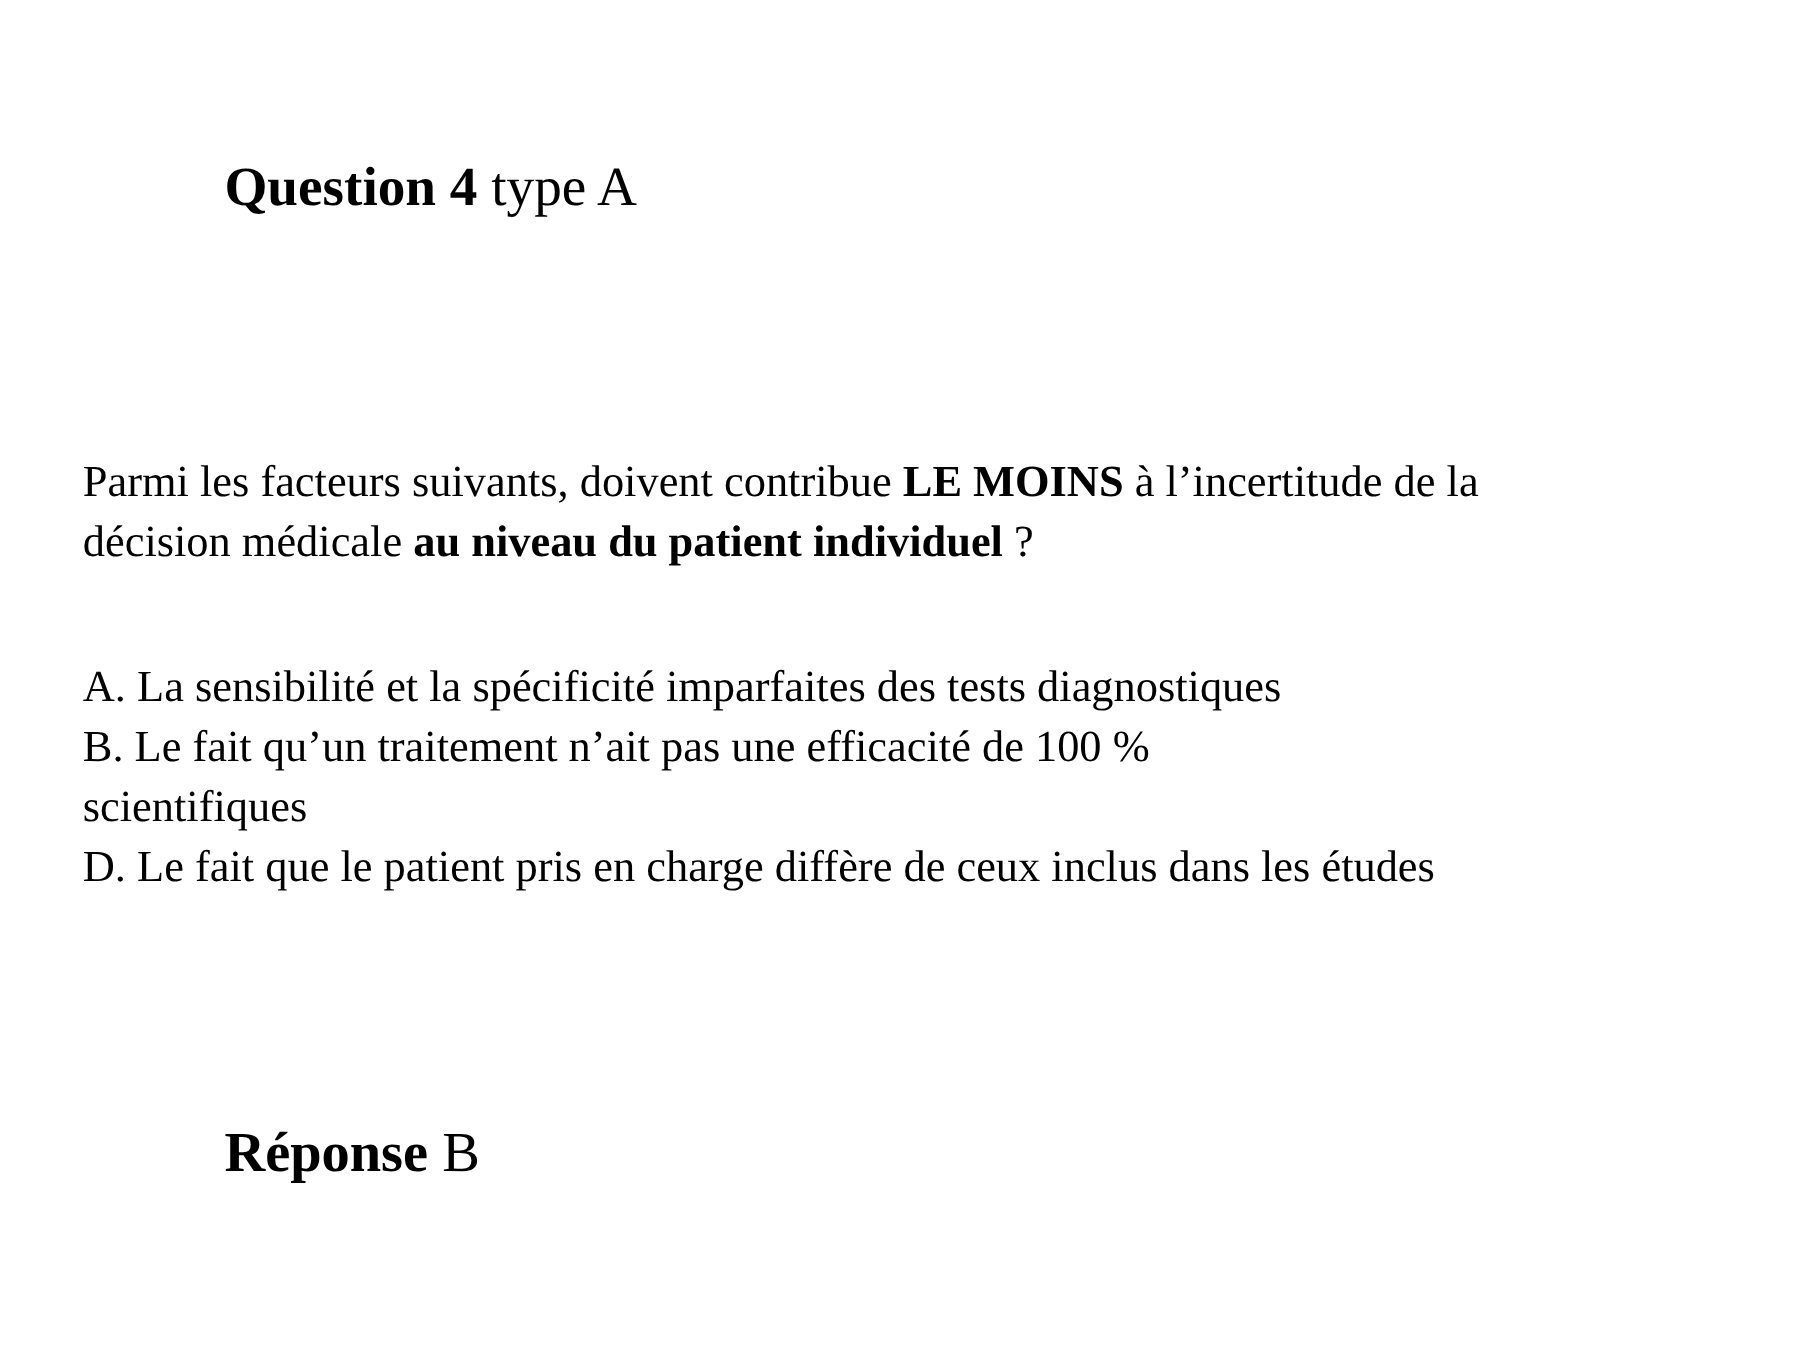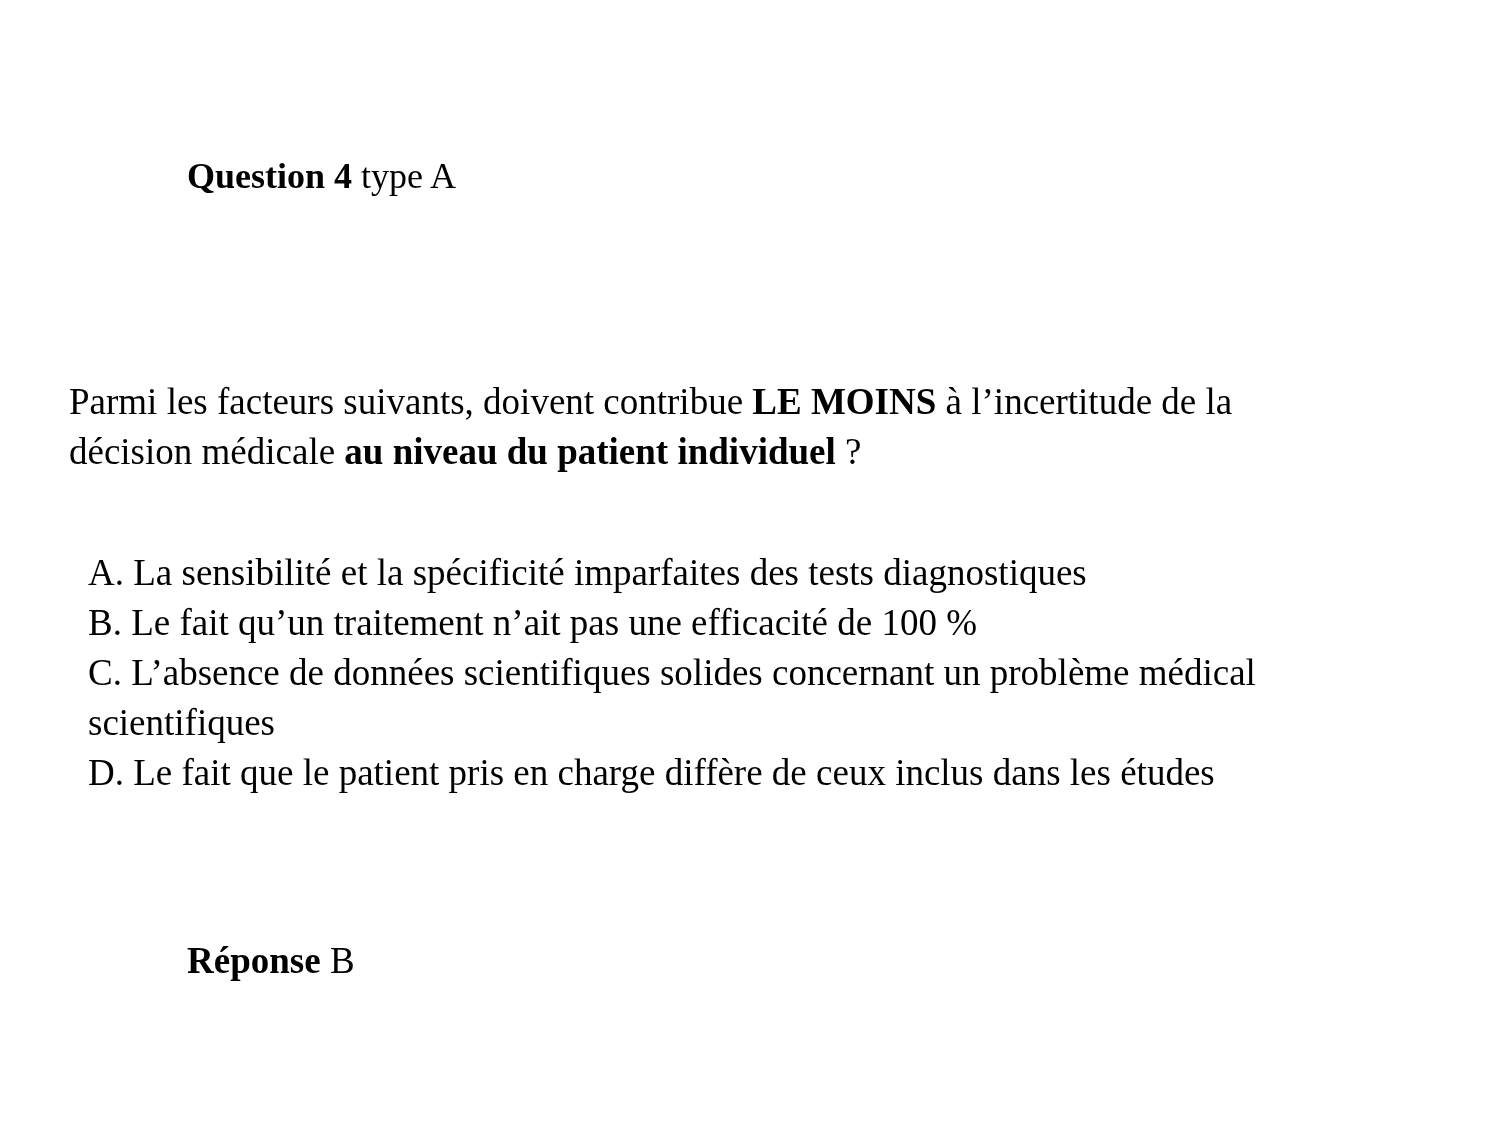--- a/index.html
+++ b/index.html
@@ -2,47 +2,46 @@
 <html><head>
 <meta charset="utf-8">
 <style>
   html, body { margin: 0; padding: 0; background: #ffffff; }
   body {
     width: 1500px; height: 1125px; position: relative; overflow: hidden;
     font-family: "Liberation Serif", "DejaVu Serif", serif;
     color: #000000;
   }
   .abs { position: absolute; white-space: nowrap; }
-  .title { left: 187px; top: 154px; font-size: 36px; line-height: 44px; }
+  .title { left: 187px; top: 134px; font-size: 46px; line-height: 44px; }
   .para { left: 69px; font-size: 37px; line-height: 50px; }
   .p1 { top: 268px; }
   .p2 { top: 377px; }
   .options { left: 69px; top: 548px; font-size: 37px; line-height: 50px; }
-  .options div { white-space: nowrap; margin-left: 19px; }
-  .answer { left: 187px; top: 932px; font-size: 37px; line-height: 58px; }
+  .options div { white-space: nowrap; }
+  .answer { left: 187px; top: 932px; font-size: 47px; line-height: 58px; }
   b { font-weight: bold; }
 </style>
 </head>
 <body>
 
 <div class="abs title">
   <b>Question 4</b><span> type A</span>
 </div>
 
 <div class="abs para p1">
 </div>
 
 <div class="abs para p2">
   <div><span>Parmi les facteurs suivants, doivent contribue </span><b>LE MOINS</b><span> à l’incertitude de la</span></div>
   <div><span>décision médicale </span><b>au niveau du patient individuel</b><span> ?</span></div>
 </div>
 
 <div class="abs options">
   <div>A. La sensibilité et la spécificité imparfaites des tests diagnostiques</div>
   <div>B. Le fait qu’un traitement n’ait pas une efficacité de 100 %</div>
-  <div>C. L’absence de données scientifiques solides concernant un problème médical</div>
   <div>scientifiques</div>
   <div>D. Le fait que le patient pris en charge diffère de ceux inclus dans les études</div>
 </div>
 
 <div class="abs answer">
   <b>Réponse</b><span> B</span>
 </div>
 
 </body></html>

